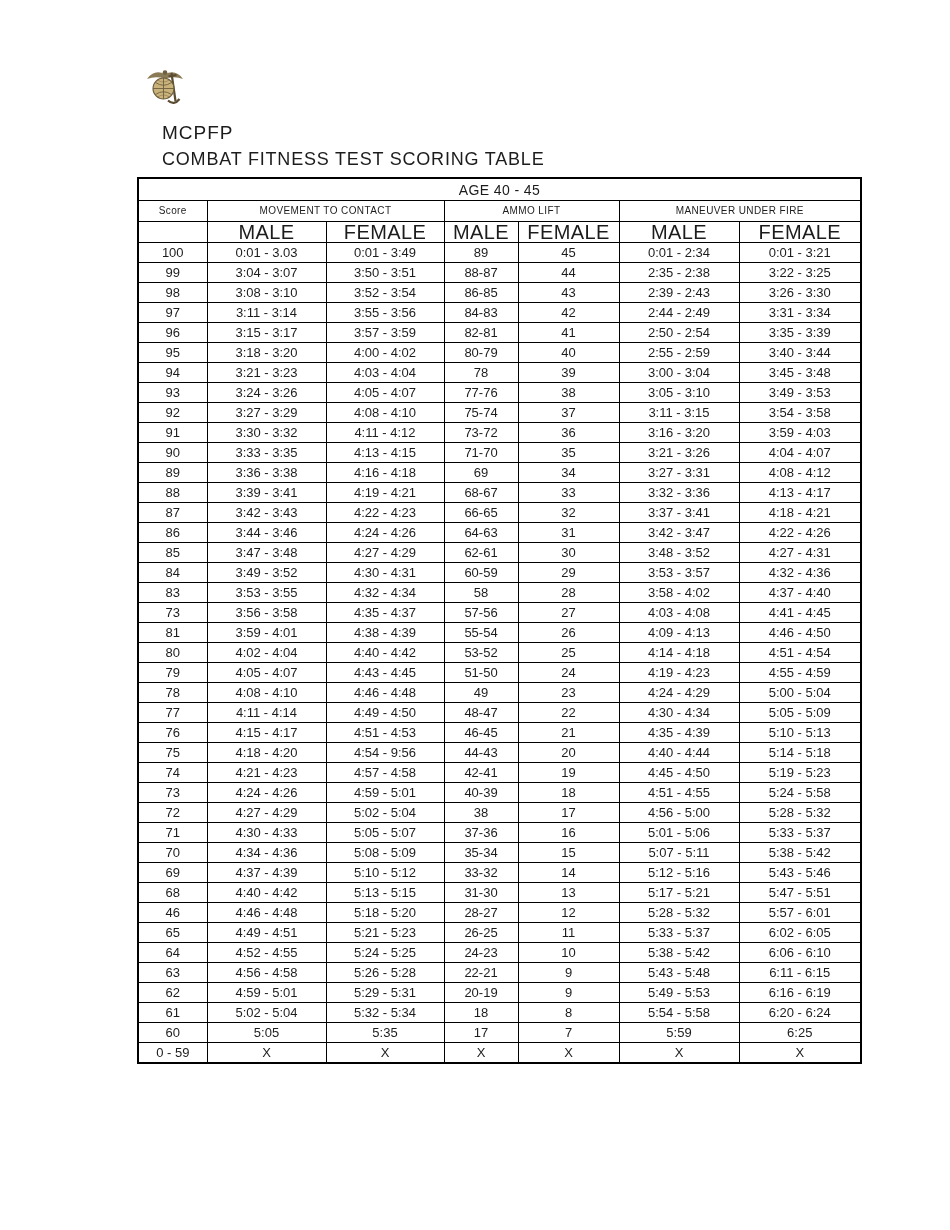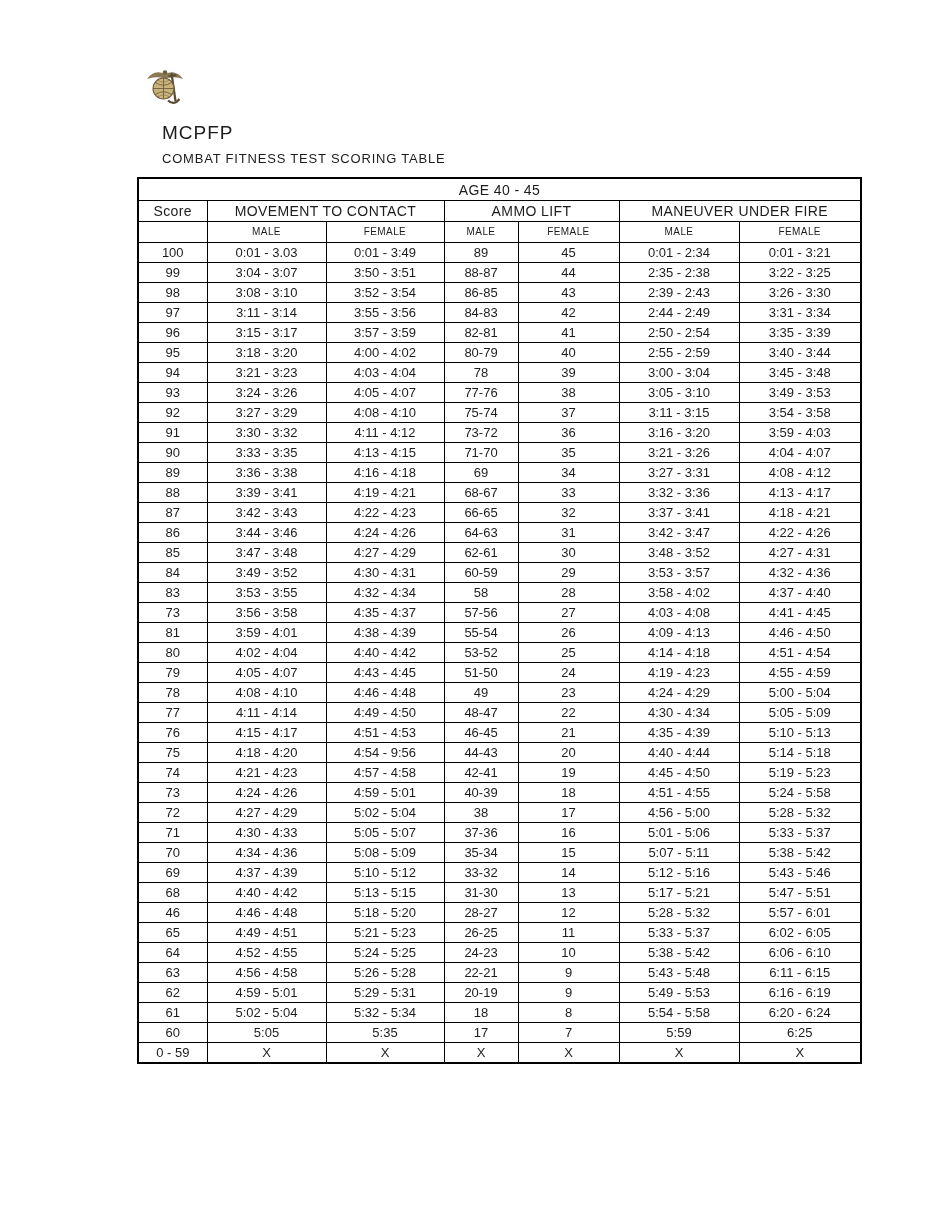--- a/index.html
+++ b/index.html
@@ -35,21 +35,21 @@
     margin-left: 16px;
     padding-top: 12px;
   }
   .program-name {
     font-size: 19px;
     letter-spacing: 1px;
     line-height: 26px;
     color: #1c1c1c;
   }
   .doc-title {
-    font-size: 13px;
+    font-size: 18px;
     letter-spacing: 0.8px;
     line-height: 26px;
     color: #1c1c1c;
     text-align: center;
   }
   
   table.scoring {
     position: absolute;
     left: 137px;
     top: 155px;
@@ -65,22 +65,22 @@
     font-weight: normal;
     text-align: center;
     vertical-align: middle;
     padding: 0;
     font-size: 13px;
     line-height: 1;
     white-space: nowrap;
     overflow: hidden;
   }
   tr.age-row th    { height: 21px; font-size: 14px; letter-spacing: 0.4px; }
-  tr.event-row th  { height: 20px; font-size: 14px; letter-spacing: 0.4px; }
-  tr.gender-row th { height: 20px; font-size: 10px; letter-spacing: 0.4px; }
+  tr.event-row th  { height: 20px; font-size: 10px; letter-spacing: 0.4px; }
+  tr.gender-row th { height: 20px; font-size: 20px; letter-spacing: 0.4px; }
   tbody tr td      { height: 19px; }
   td.score-col {
     text-align: right;
     padding-right: 9px;
   }
 </style>
 </head>
 <body>
 
 <div class="page">

